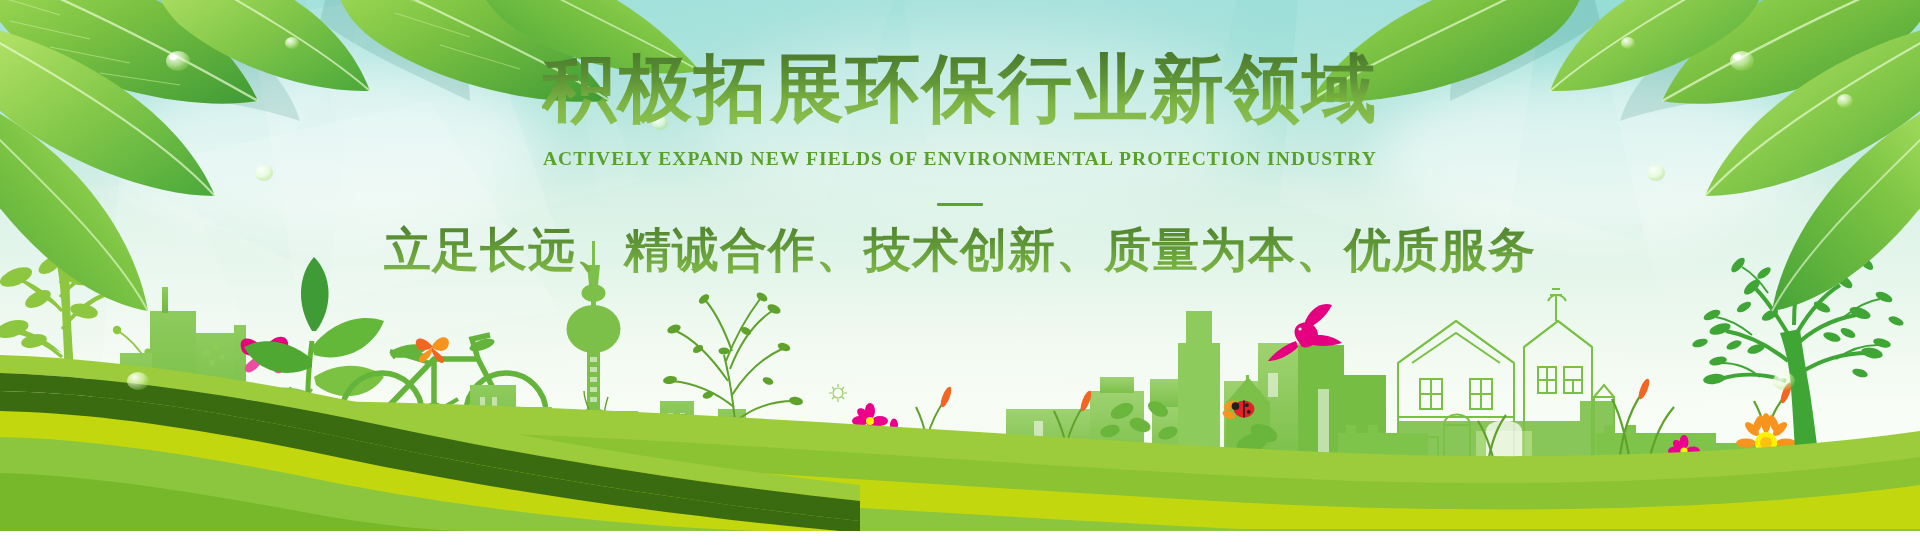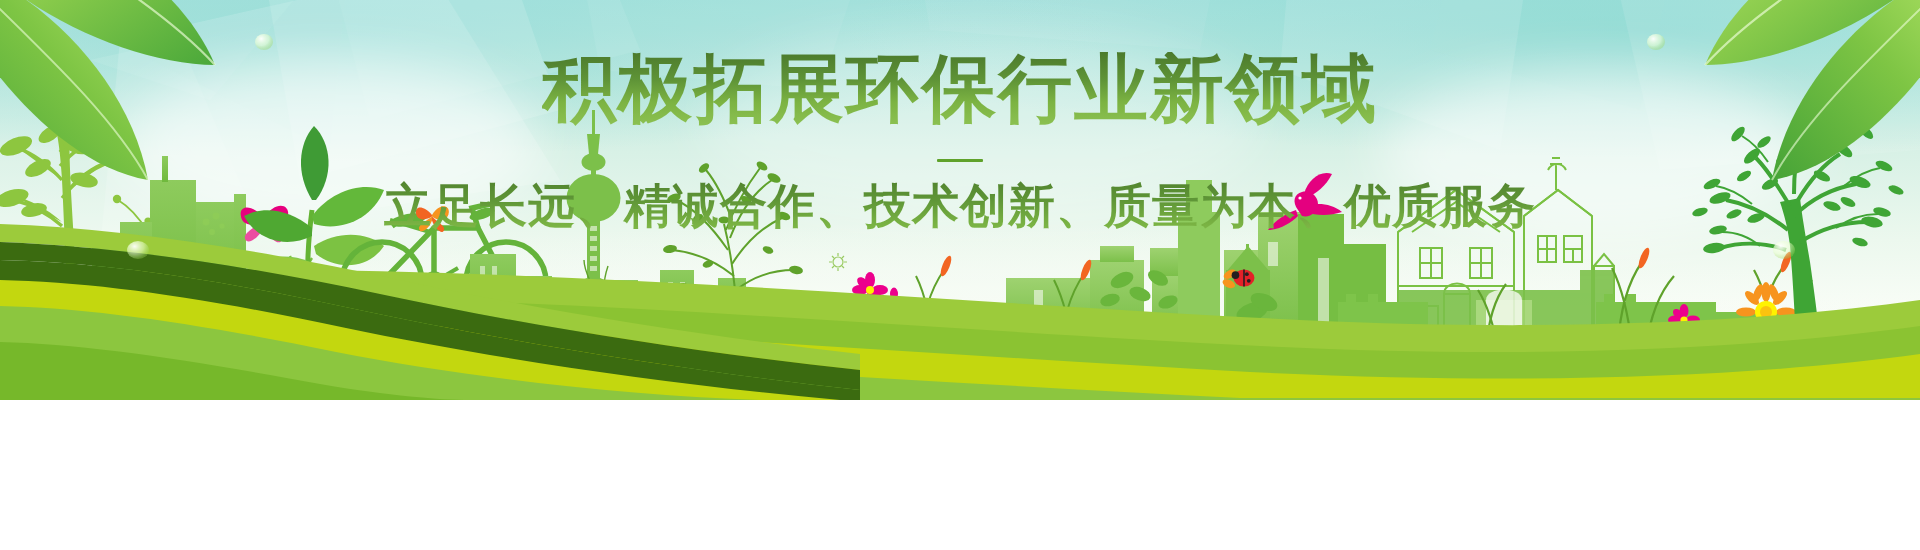--- a/index.html
+++ b/index.html
@@ -1,20 +1,20 @@
 <!DOCTYPE html>
 <html><head>
 <meta charset="utf-8">
 <style>
   html,body{margin:0;padding:0;background:#fff;}
   body{font-family:"Liberation Serif",serif;}
 
   #banner{
     position:relative;
-    width:1920px;height:400px;
+    width:1920px;height:531px;
     overflow:hidden;
     background:#eaf6ef;
   }
 
   
   .bg-sky{
     position:absolute;inset:0;
     background:
       radial-gradient(120% 90% at 50% 105%, #ffffff 0%, #f6fbf4 22%, rgba(246,251,244,0) 55%),
       linear-gradient(180deg,#a8e2dd 0%, #bfe9e0 18%, #d8f1e6 38%, #ecf8ee 60%, #f9fdf7 78%, #ffffff 100%);
@@ -684,19 +684,20 @@
       <path d="M0,392 C110,396 240,414 380,444 C520,474 690,502 860,520 L860,540 C680,520 500,490 350,458 C210,428 100,412 0,410 Z" fill="#3b6b10"></path>
       <path d="M0,410 C100,412 210,428 350,458 C500,490 680,520 860,540 L860,550 L0,550 Z" fill="#3b6b10"></path>
       <path d="M0,430 C96,432 206,448 346,478 C490,508 664,534 840,550 L0,550 Z" fill="#c3d70f"></path>
       <path d="M0,456 C92,458 200,474 336,502 C470,528 630,546 760,550 L0,550 Z" fill="#8cc63f"></path>
       <path d="M0,492 C86,494 190,510 320,534 C390,546 440,550 470,550 L0,550 Z" fill="#76b82a"></path>
     </g>
   </svg>
 
   <div class="textblock">
     <div class="title">积极拓展环保行业新领域</div>
+    <div class="subtitle">ACTIVELY EXPAND NEW FIELDS OF ENVIRONMENTAL PROTECTION INDUSTRY</div>
     <div class="divider-wrap">
       <span class="divider"></span>
     </div>
     <div class="slogan">立足长远、精诚合作、技术创新、质量为本、优质服务</div>
   </div>
 
 </div>
 
 </body></html>

